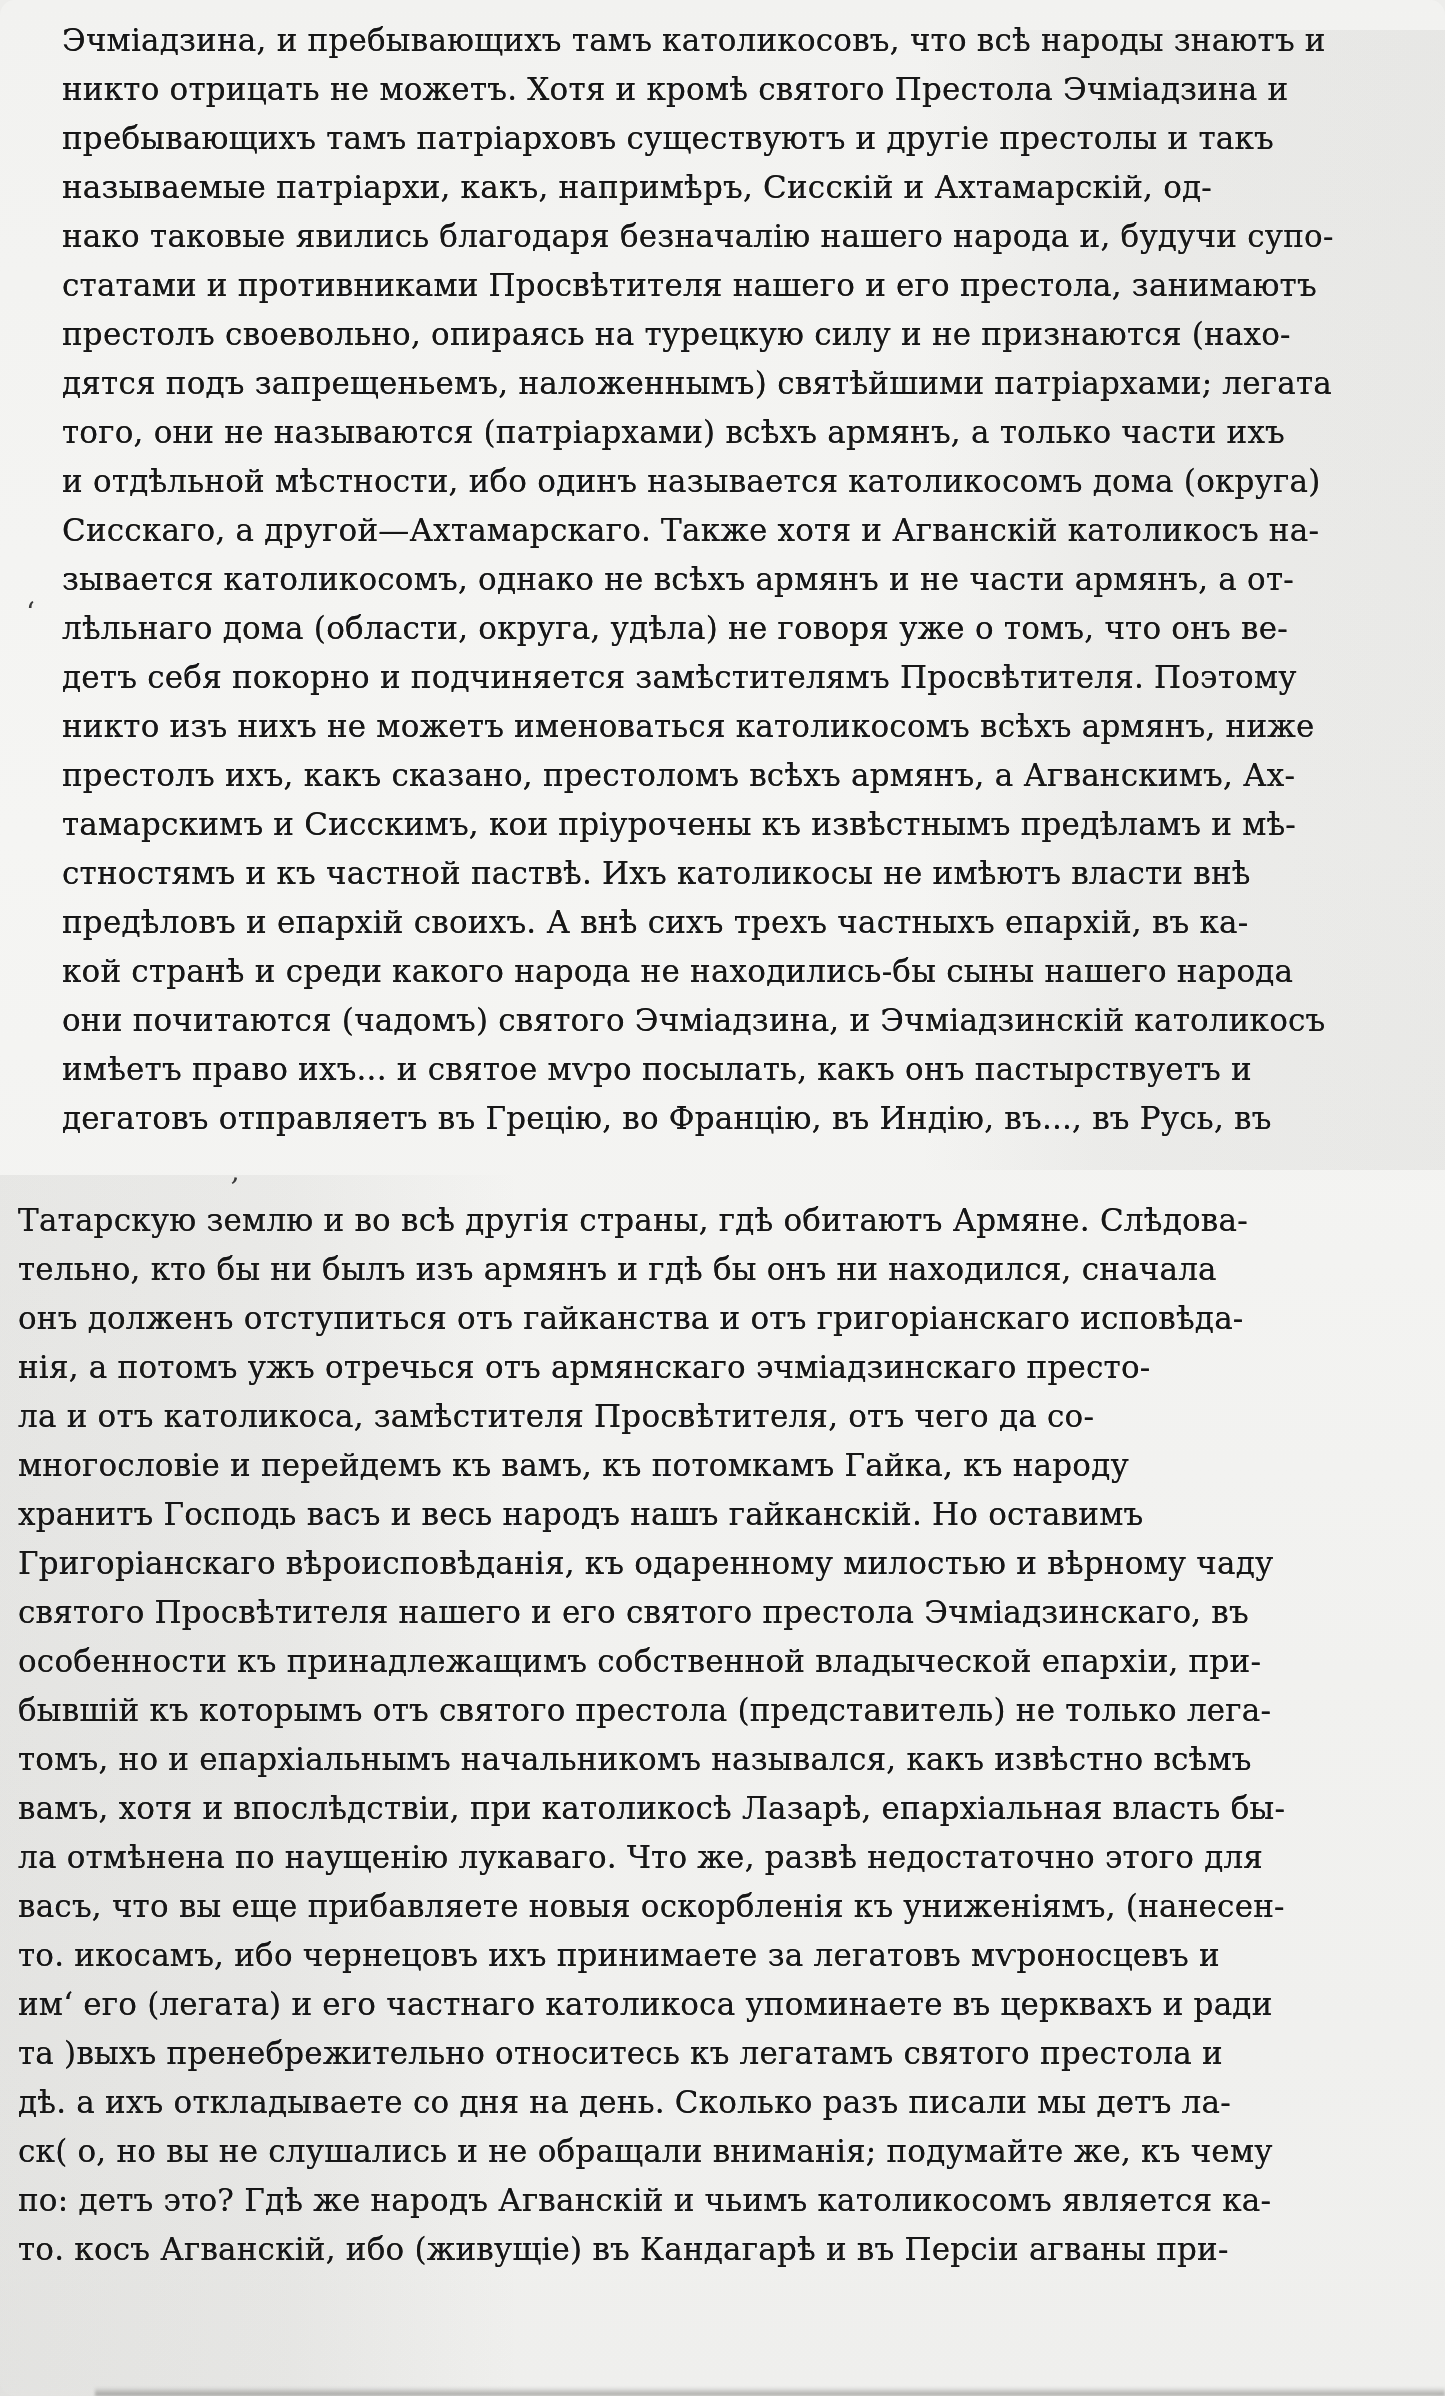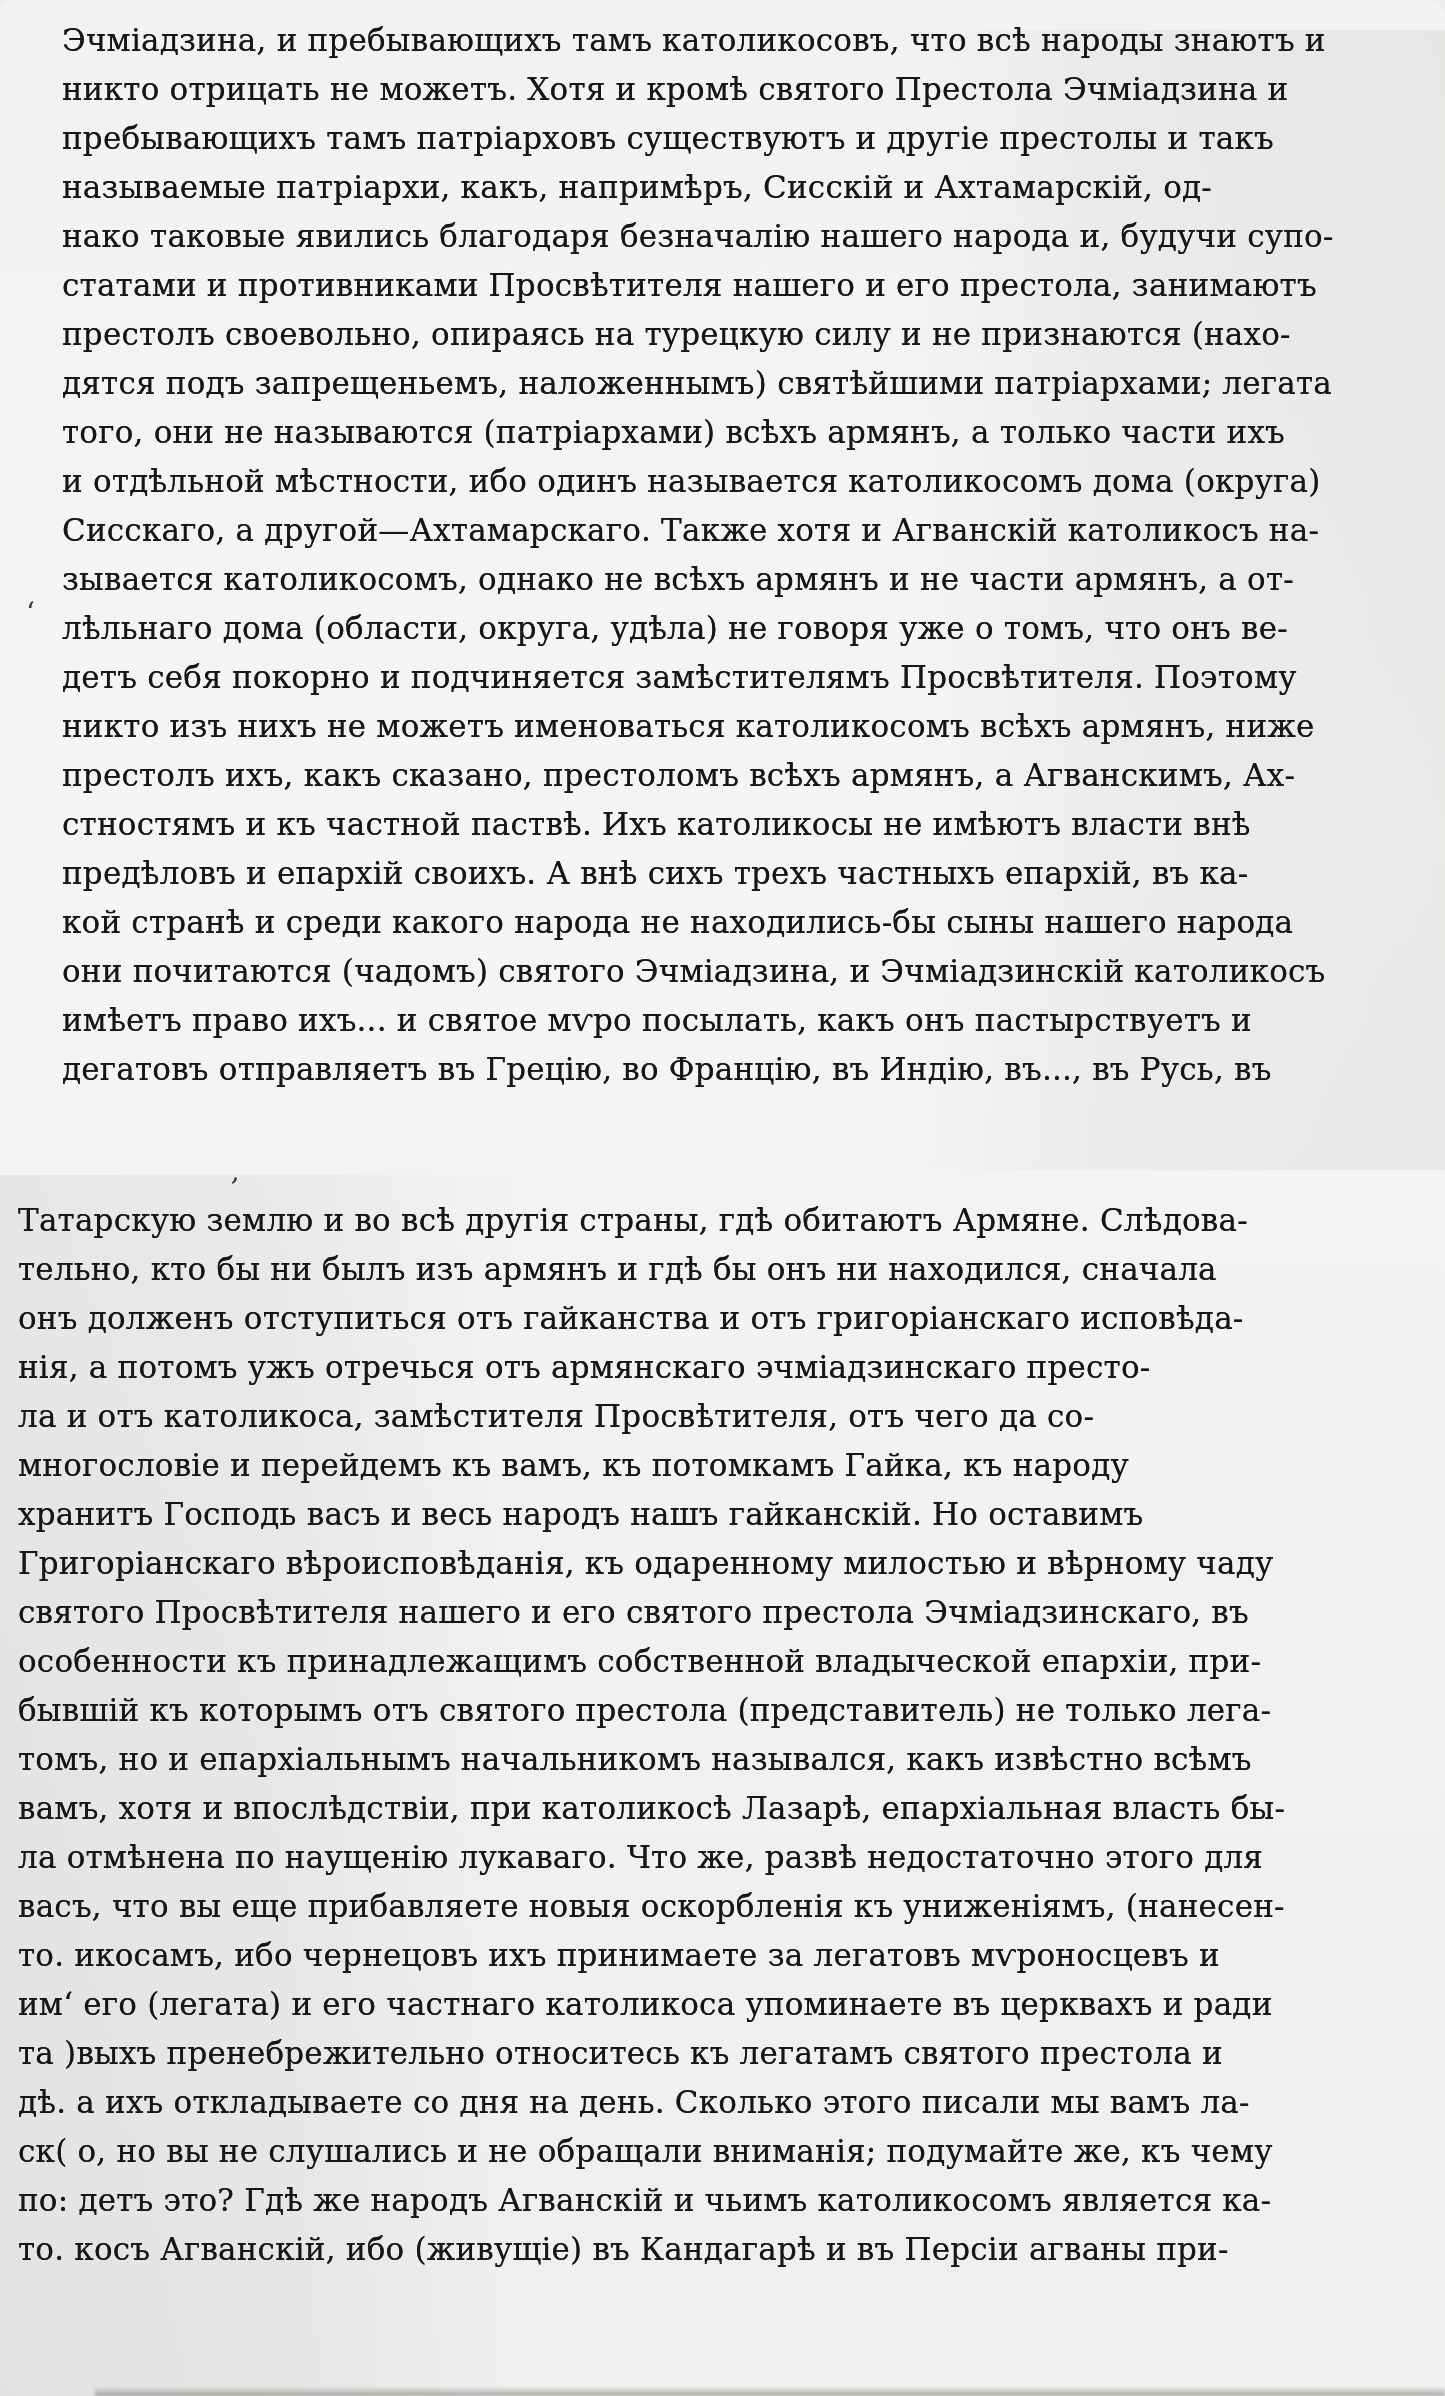--- a/index.html
+++ b/index.html
@@ -97,20 +97,21 @@
       <div class="line">престолъ своевольно, опираясь на турецкую силу и не признаются (нахо-</div>
       <div class="line">дятся подъ запрещеньемъ, наложеннымъ) святѣйшими патріархами; легата</div>
       <div class="line">того, они не называются (патріархами) всѣхъ армянъ, а только части ихъ</div>
       <div class="line">и отдѣльной мѣстности, ибо одинъ называется католикосомъ дома (округа)</div>
       <div class="line">Сисскаго, а другой—Ахтамарскаго. Также хотя и Агванскій католикосъ на-</div>
       <div class="line">зывается католикосомъ, однако не всѣхъ армянъ и не части армянъ, а от-</div>
       <div class="line">лѣльнаго дома (области, округа, удѣла) не говоря уже о томъ, что онъ ве-</div>
       <div class="line">детъ себя покорно и подчиняется замѣстителямъ Просвѣтителя. Поэтому</div>
       <div class="line">никто изъ нихъ не можетъ именоваться католикосомъ всѣхъ армянъ, ниже</div>
       <div class="line">престолъ ихъ, какъ сказано, престоломъ всѣхъ армянъ, а Агванскимъ, Ах-</div>
+      <div class="line">тамарскимъ и Сисскимъ, кои пріурочены къ извѣстнымъ предѣламъ и мѣ-</div>
       <div class="line">стностямъ и къ частной паствѣ. Ихъ католикосы не имѣютъ власти внѣ</div>
       <div class="line">предѣловъ и епархій своихъ. А внѣ сихъ трехъ частныхъ епархій, въ ка-</div>
       <div class="line">кой странѣ и среди какого народа не находились-бы сыны нашего народа</div>
       <div class="line">они почитаются (чадомъ) святого Эчміадзина, и Эчміадзинскій католикосъ</div>
       <div class="line">имѣетъ право ихъ... и святое мѵро посылать, какъ онъ пастырствуетъ и</div>
       <div class="line">дегатовъ отправляетъ въ Грецію, во Францію, въ Индію, въ..., въ Русь, въ</div>
     </div>
 
   <div class="para p2">
       <div class="line">Татарскую землю и во всѣ другія страны, гдѣ обитаютъ Армяне. Слѣдова-</div>
@@ -124,21 +125,21 @@
       <div class="line">святого Просвѣтителя нашего и его святого престола Эчміадзинскаго, въ</div>
       <div class="line">особенности къ принадлежащимъ собственной владыческой епархіи, при-</div>
       <div class="line">бывшій къ которымъ отъ святого престола (представитель) не только лега-</div>
       <div class="line">томъ, но и епархіальнымъ начальникомъ назывался, какъ извѣстно всѣмъ</div>
       <div class="line">вамъ, хотя и впослѣдствіи, при католикосѣ Лазарѣ, епархіальная власть бы-</div>
       <div class="line">ла отмѣнена по наущенію лукаваго. Что же, развѣ недостаточно этого для</div>
       <div class="line">васъ, что вы еще прибавляете новыя оскорбленія къ униженіямъ, (нанесен-</div>
       <div class="line">то. икосамъ, ибо чернецовъ ихъ принимаете за легатовъ мѵроносцевъ и</div>
       <div class="line">им‘ его (легата) и его частнаго католикоса упоминаете въ церквахъ и ради</div>
       <div class="line">та )выхъ пренебрежительно относитесь къ легатамъ святого престола и</div>
-      <div class="line">дѣ. а ихъ откладываете со дня на день. Сколько этого писали мы вамъ ла-</div>
+      <div class="line">дѣ. а ихъ откладываете со дня на день. Сколько разъ писали мы детъ ла-</div>
       <div class="line">ск( о, но вы не слушались и не обращали вниманія; подумайте же, къ чему</div>
       <div class="line">по: детъ это? Гдѣ же народъ Агванскій и чьимъ католикосомъ является ка-</div>
       <div class="line">то. косъ Агванскій, ибо (живущіе) въ Кандагарѣ и въ Персіи агваны при-</div>
     </div>
 
   <span class="margin-mark mark-a">‘</span>
 
   <span class="margin-mark mark-b">ʼ</span>
 
   <div class="smudge-bottom"></div>

